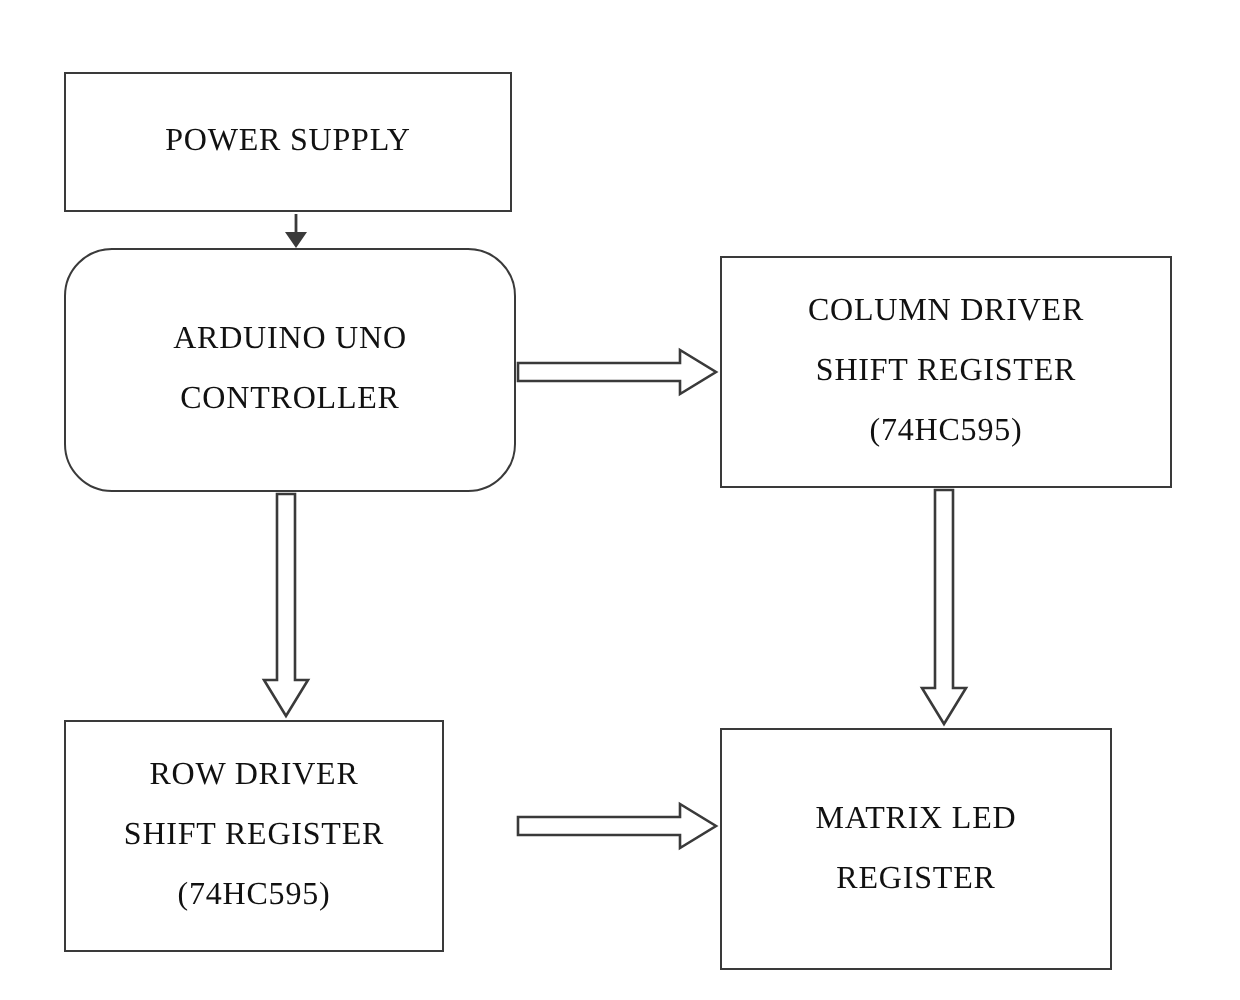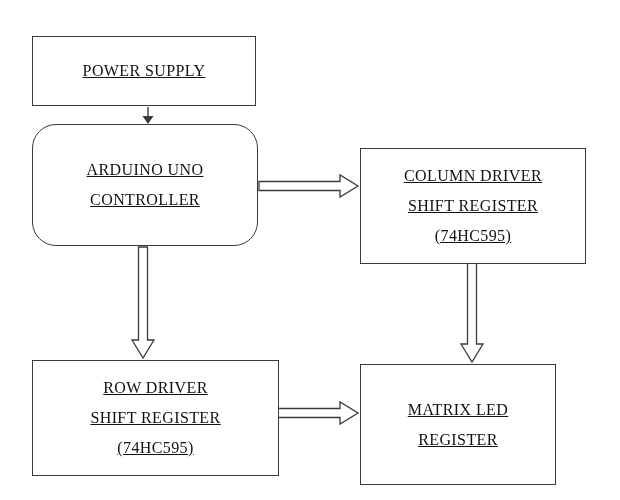--- a/index.html
+++ b/index.html
@@ -36,26 +36,25 @@
     align-items: center;
     text-align: center;
     font-size: 16px;
     color: #111111;
     letter-spacing: 0.4px;
     box-sizing: border-box;
   }
   .box .line {
     line-height: 30px;
     white-space: nowrap;
-    text-decoration: underline;
   }
   #box-power   { left: 32px;  top: 36px;  width: 224px; height: 70px;  }
   #box-arduino { left: 32px;  top: 124px; width: 226px; height: 122px; border-radius: 24px; }
-  #box-column  { left: 360px; top: 128px; width: 226px; height: 116px; margin-top: 20px; }
-  #box-row     { left: 32px;  top: 360px; width: 247px; height: 116px; }
+  #box-column  { left: 360px; top: 128px; width: 226px; height: 116px; }
+  #box-row     { left: 32px;  top: 360px; width: 190px; height: 116px; }
   #box-matrix  { left: 360px; top: 364px; width: 196px; height: 121px; }
 </style>
 </head>
 <body>
 
 <div class="canvas">
 
   <svg class="arrows-layer" width="620" height="500" viewBox="0 0 620 500">
 
     <g>

